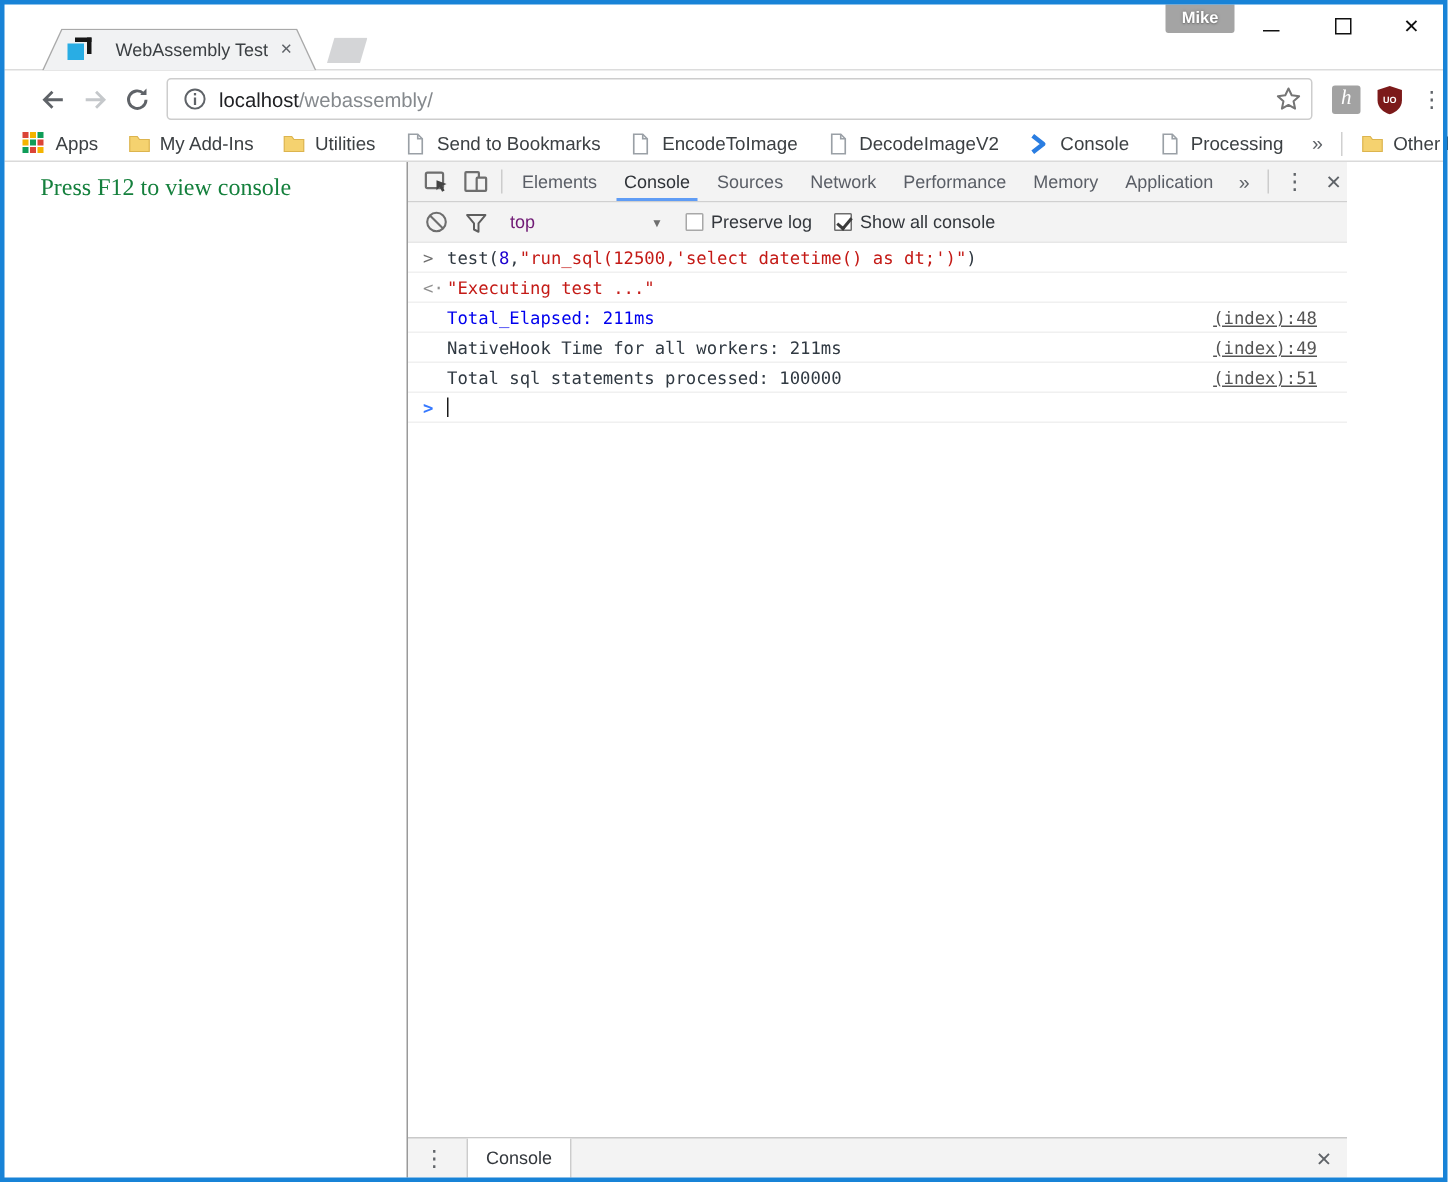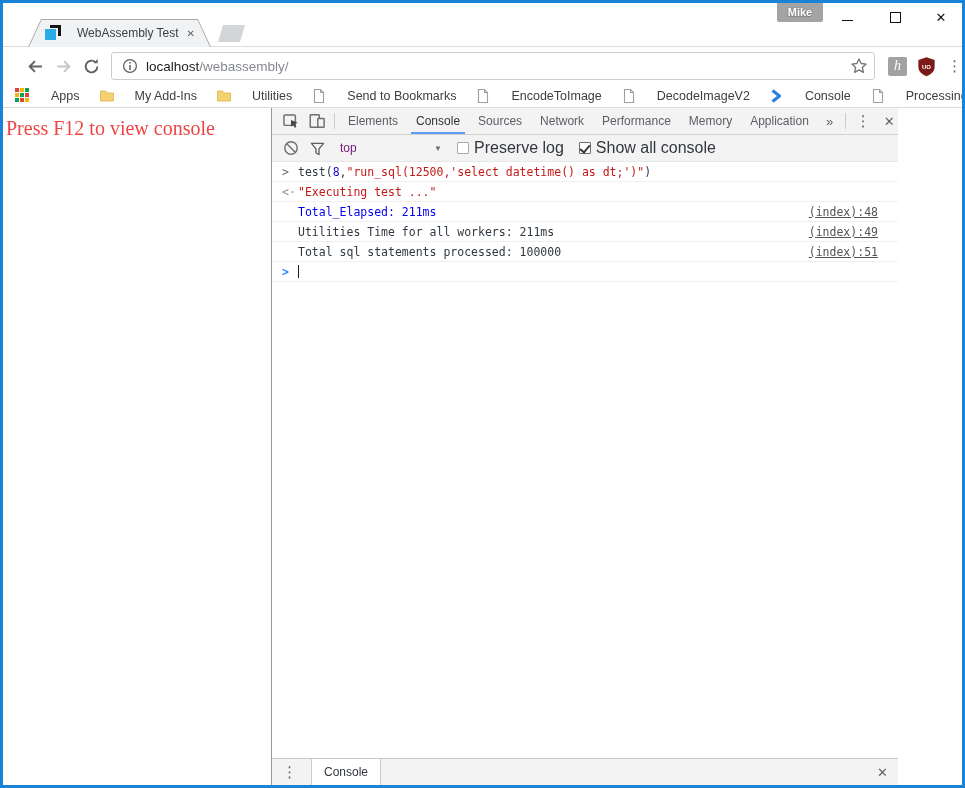--- a/index.html
+++ b/index.html
@@ -40,32 +40,32 @@
   .url-host { font-size:13.5px; color:#202124; margin-left:8px; }
   .url-path { font-size:13.5px; color:#85898d; }
   .ext-btn { margin-left:9px; flex:0 0 auto; display:flex; align-items:center; justify-content:center; }
   .h-ext { width:19px; height:19px; background:#a2a2a2; border-radius:2px; color:#fff;
     font-family:"Liberation Serif", serif; font-style:italic; font-size:14px; line-height:18px; text-align:center; }
   .menu-dots { color:#5f6368; font-size:15px; letter-spacing:0; margin-left:10px; }
 
   
   .bookmarks { position:absolute; left:3px; top:84px; width:959px; height:24px; background:#fff;
     border-bottom:1px solid #dadada; display:flex; align-items:center; padding:0 12px 0 12px; }
-  .bm-item { display:flex; align-items:center; gap:20px; margin-right:19px; white-space:nowrap; }
+  .bm-item { display:flex; align-items:center; gap:6px; margin-right:19px; white-space:nowrap; }
   .bm-label { font-size:12.5px; color:#3c4043; }
   .bm-right { margin-left:auto; display:flex; align-items:center; }
   .bm-overflow { color:#5f6368; font-size:13px; margin-right:12px; }
   .bm-sep { width:1px; height:16px; background:#d0d0d0; margin-right:12px; }
   .icon16 { width:16px; height:16px; flex:0 0 auto; display:block; }
   .apps-grid { display:grid; grid-template-columns:repeat(3,4px); grid-template-rows:repeat(3,4px); gap:1px; width:14px; height:14px; }
   .apps-grid i { display:block; width:4px; height:4px; }
 
   
   .page { position:absolute; left:3px; top:108px; width:268px; height:677px; background:#fff; }
-  .page-text { font-family:"Liberation Serif", serif; font-size:20px; color:#ef4444; padding:9px 0 0 3px; }
+  .page-text { font-family:"Liberation Serif", serif; font-size:16px; color:#15803d; padding:9px 0 0 24px; }
 
   .devtools { position:absolute; left:271px; top:108px; width:627px; height:677px; background:#fff;
     border-left:1px solid #9a9a9a; display:flex; flex-direction:column; }
 
   .dt-tabbar { height:27px; flex:0 0 auto; background:#f3f3f3; border-bottom:1px solid #d0d0d0;
     display:flex; align-items:center; padding:0 4px 0 6px; }
   .dt-iconbtn { width:26px; height:24px; display:flex; align-items:center; justify-content:center; flex:0 0 auto; }
   .dt-sep { width:1px; height:16px; background:#ccc; margin:0 4px; flex:0 0 auto; }
   .dt-tab { font-size:12px; color:#5a5e66; padding:0 9px; height:26px; line-height:26px; position:relative; white-space:nowrap; }
   .dt-tab.selected { color:#2f3338; }
@@ -78,21 +78,21 @@
   .dt-console-toolbar { height:27px; flex:0 0 auto; background:#f3f3f3; border-bottom:1px solid #e7e7e7;
     display:flex; align-items:center; padding:0 6px; }
   .ctx-select { display:flex; align-items:center; width:102px; margin-left:10px; }
   .ctx-label { font-size:12px; color:#701a75; flex:1; }
   .ctx-arrow { font-size:8px; color:#6e6e6e; }
   .cb-group { display:flex; align-items:center; gap:5px; margin-left:15px; }
   .cb { width:12px; height:12px; border:1px solid #a8a8a8; border-radius:1px; background:#fff; position:relative; }
   .cb.checked { border-color:#6e6e6e; }
   .cb.checked::after { content:""; position:absolute; left:2.5px; top:0px; width:4px; height:8px;
     border:solid #3c3c3c; border-width:0 2px 2px 0; transform:rotate(40deg); }
-  .cb-label { font-size:16px; color:#33373c; white-space:nowrap; }
+  .cb-label { font-size:12px; color:#33373c; white-space:nowrap; }
 
   .dt-messages { flex:1; overflow:hidden; background:#fff;
     font-family:"DejaVu Sans Mono","Liberation Mono",monospace; font-size:11.5px; }
   .crow { display:flex; align-items:flex-start; padding:3px 20px 2px 10px; border-bottom:1px solid #f0f0f0; line-height:14px; }
   .crow-gutter { width:16px; flex:0 0 auto; color:#8f8f8f; }
   .crow.command .crow-gutter { color:#6e6e6e; }
   .crow.input .crow-gutter { color:#3679ff; font-weight:bold; }
   .crow-text { flex:1; white-space:pre-wrap; word-break:break-all; }
   .crow-link { margin-left:12px; flex:0 0 auto; color:var(--link); text-decoration:underline; }
   .c-plain { color:var(--plain); }
@@ -350,21 +350,21 @@
         <span class="crow-gutter">&lt;·</span>
         <span class="crow-text"><span class="c-string">"Executing test ..."</span></span>
       </div>
       <div class="crow log">
         <span class="crow-gutter"></span>
         <span class="crow-text"><span class="c-blue">Total_Elapsed: 211ms</span></span>
         <span class="crow-link">(index):48</span>
       </div>
       <div class="crow log">
         <span class="crow-gutter"></span>
-        <span class="crow-text"><span class="c-plain">Utilities Time for all workers: 211ms</span></span>
+        <span class="crow-text"><span class="c-plain">NativeHook Time for all workers: 211ms</span></span>
         <span class="crow-link">(index):49</span>
       </div>
       <div class="crow log">
         <span class="crow-gutter"></span>
         <span class="crow-text"><span class="c-plain">Total sql statements processed: 100000</span></span>
         <span class="crow-link">(index):51</span>
       </div>
       <div class="crow input">
         <span class="crow-gutter">&gt;</span>
         <span class="crow-text"><span class="cursor"></span></span>

